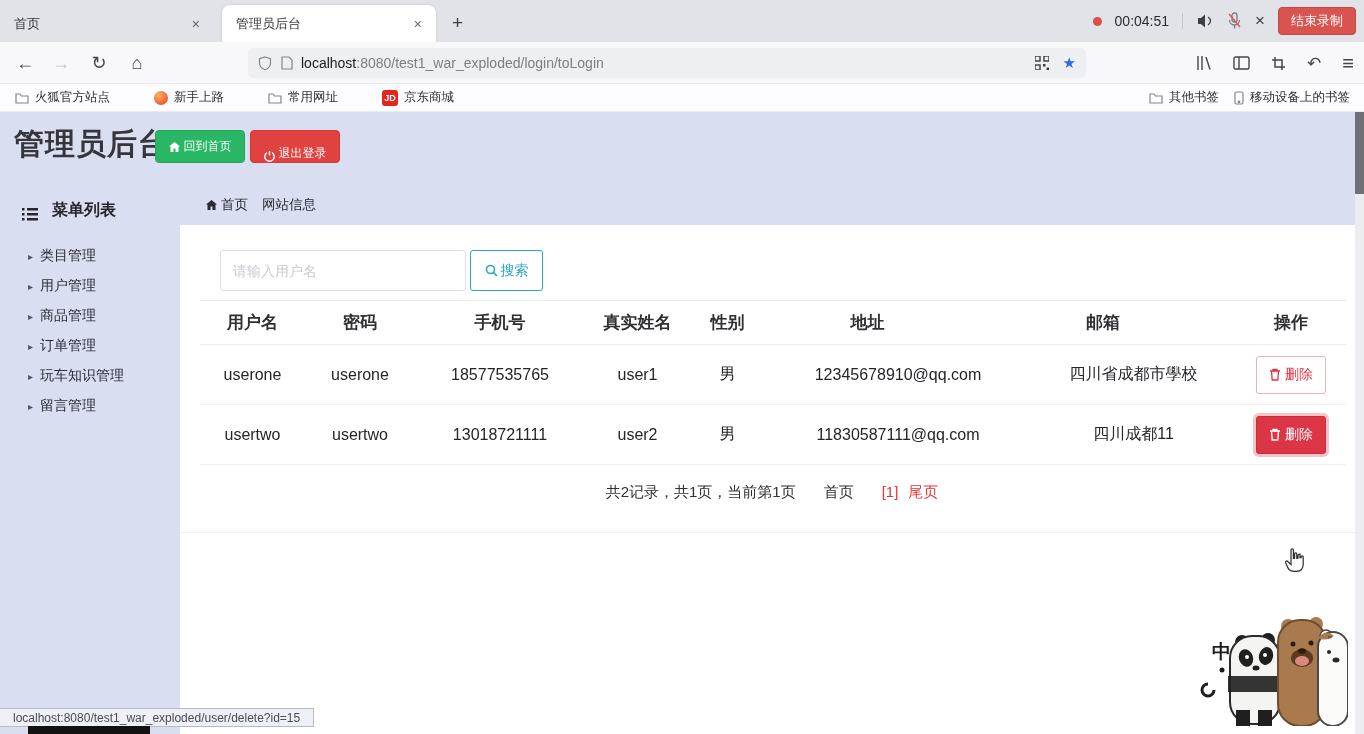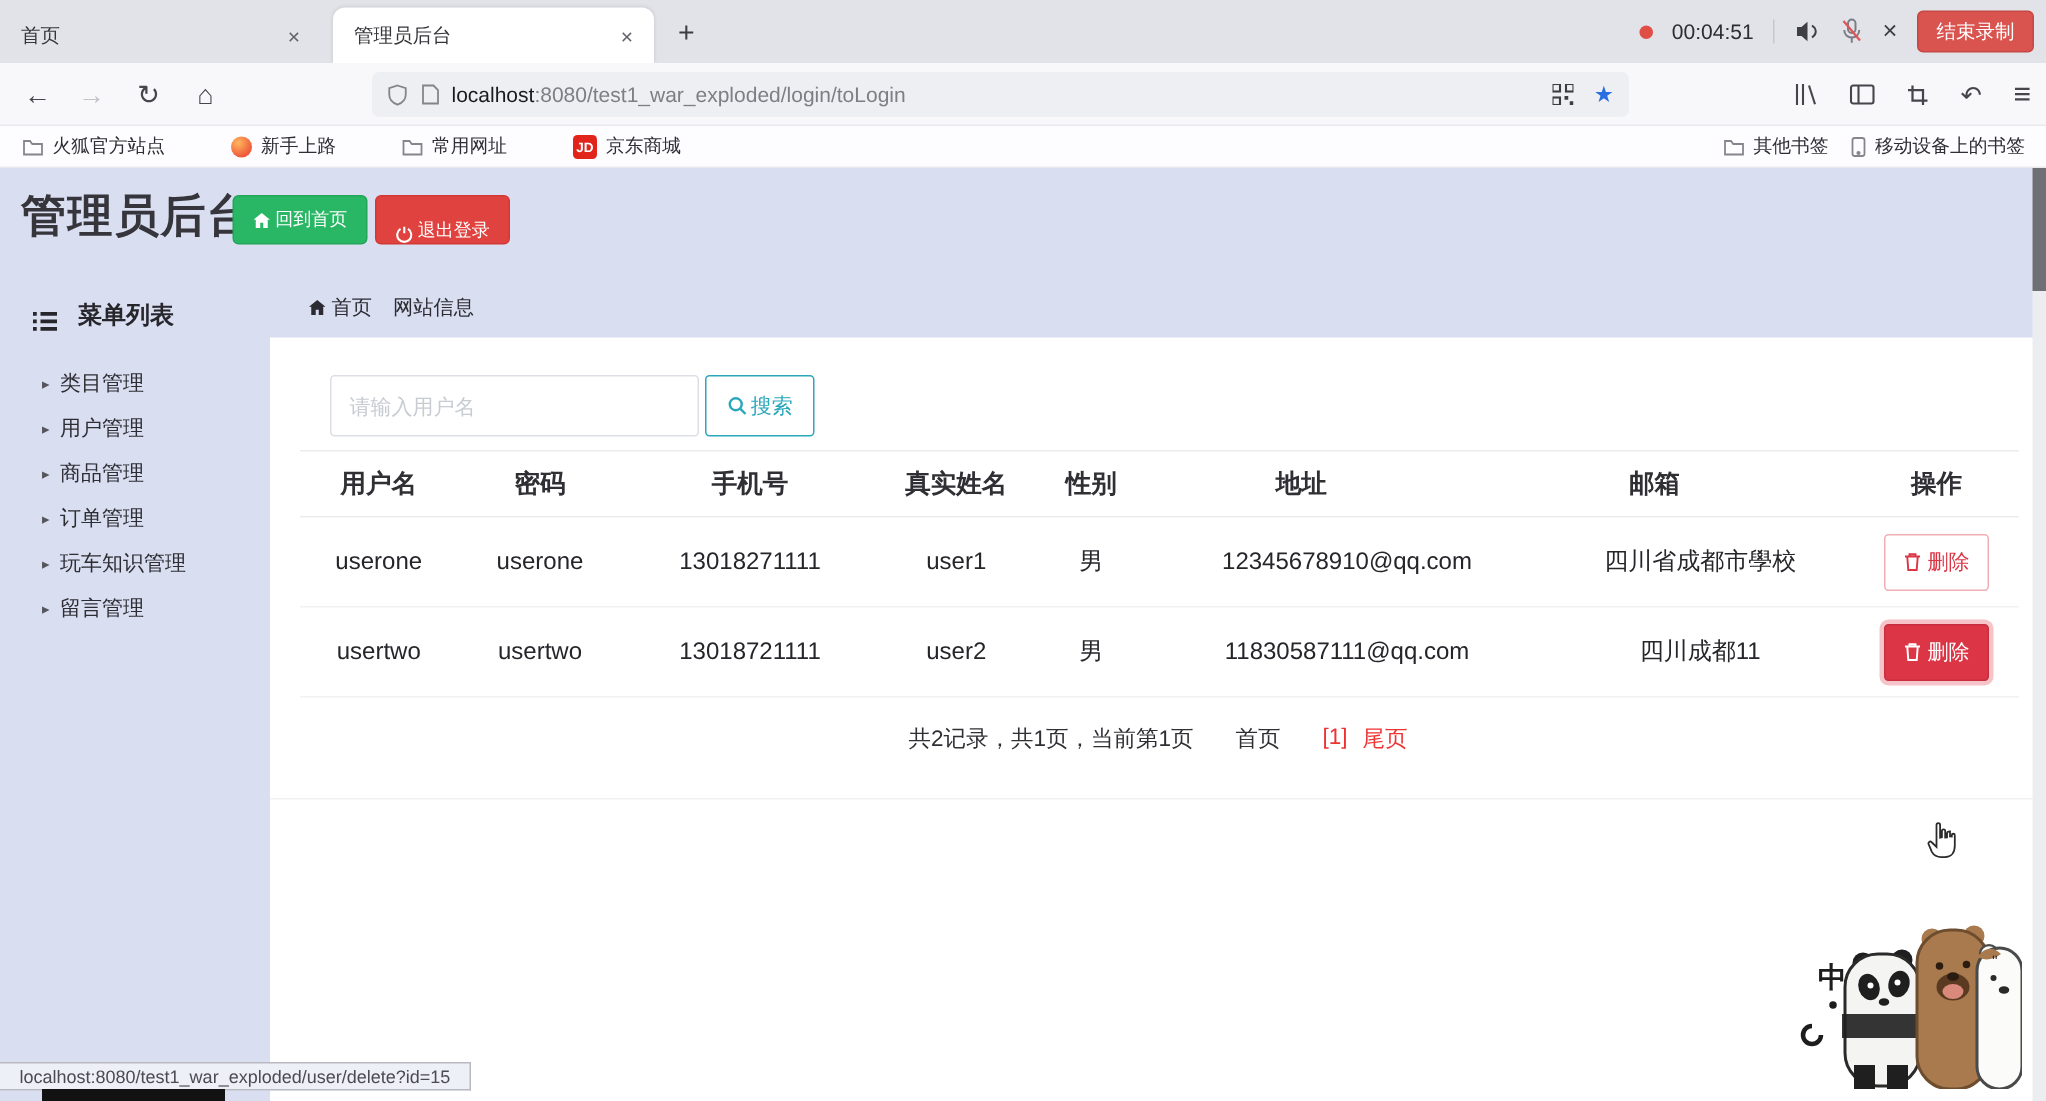--- a/index.html
+++ b/index.html
@@ -299,21 +299,21 @@
         <div class="cell c3">真实姓名</div>
         <div class="cell c4">性别</div>
         <div class="cell c6">地址</div>
         <div class="cell c5">邮箱</div>
         <div class="cell c7">操作</div>
       </div>
 
       <div class="trow">
         <div class="cell c0">userone</div>
         <div class="cell c1">userone</div>
-        <div class="cell c2">13018271111</div>
+        <div class="cell c2">18577535765</div>
         <div class="cell c3">user1</div>
         <div class="cell c4">男</div>
         <div class="cell c5">12345678910@qq.com</div>
         <div class="cell c6">四川省成都市學校</div>
         <div class="cell c7">
           <span class="del-outline">
             <svg width="12" height="13" viewBox="0 0 12 13" fill="none" stroke="currentColor" stroke-width="1.3">
                 <path d="M1 3h10M4 3V1.5h4V3M2.5 3l.7 9h5.6l.7-9"></path>
               </svg>
             <span>删除</span>

